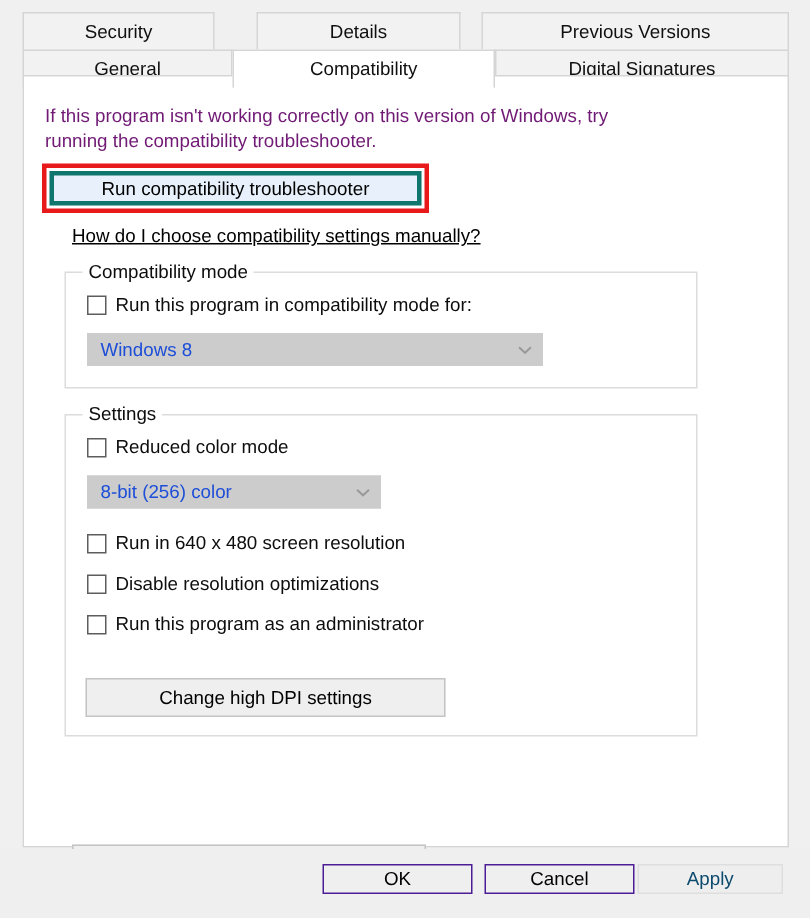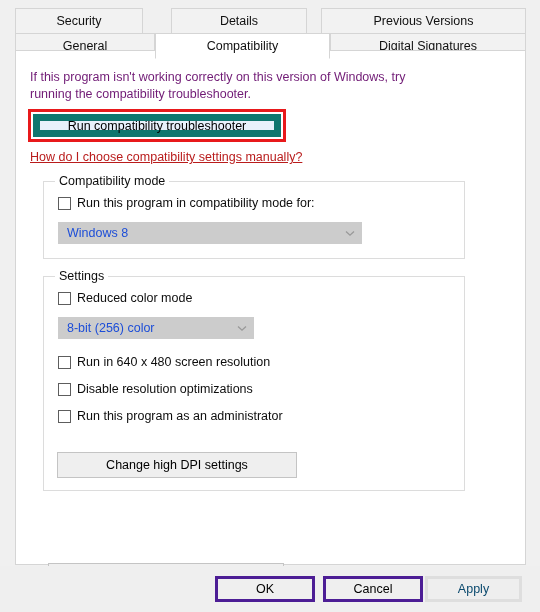--- a/index.html
+++ b/index.html
@@ -81,36 +81,36 @@
     left: 12px; top: 58px;
     width: 258px; height: 33px;
     border: 3px solid #e8191b;
     background: transparent;
   }
   #run-troubleshooter-button {
     position: absolute;
     left: 17px; top: 63px;
     width: 248px; height: 23px;
     background: #e8f1fb;
-    border: 7px solid #0f766e;
+    border: 3px solid #0f766e;
     font-family: "Liberation Sans", sans-serif;
     font-size: 12.5px;
     color: #000000;
     display: flex;
     align-items: center;
     justify-content: center;
     cursor: default;
     z-index: 4;
   }
 
   #manual-settings-link {
     position: absolute;
-    left: 14px; top: 99px;
-    font-size: 12.5px;
-    color: #b91c1c;
+    left: 32px; top: 99px;
+    font-size: 12.5px;
+    color: #000000;
     text-decoration: underline;
     cursor: pointer;
     white-space: nowrap;
   }
 
   
   .groupbox {
     position: absolute;
     border: 1px solid #dcdcdc;
     background: transparent;
@@ -200,23 +200,23 @@
   
   #footer {
     position: absolute;
     left: 0; top: 566px;
     width: 540px; height: 46px;
     background: #efefef;
   }
   .footer-button {
     position: absolute;
     top: 10px;
-    width: 100px; height: 26px;
+    width: 100px; height: 20px;
     background: #efefef;
-    border: 3px solid #4c1d95;
+    border: 1px solid #4c1d95;
     font-family: "Liberation Sans", sans-serif;
     font-size: 12.5px;
     color: #000000;
     display: flex;
     align-items: center;
     justify-content: center;
     cursor: default;
   }
   #ok-button     { left: 215px; }
   #cancel-button { left: 323px; }

